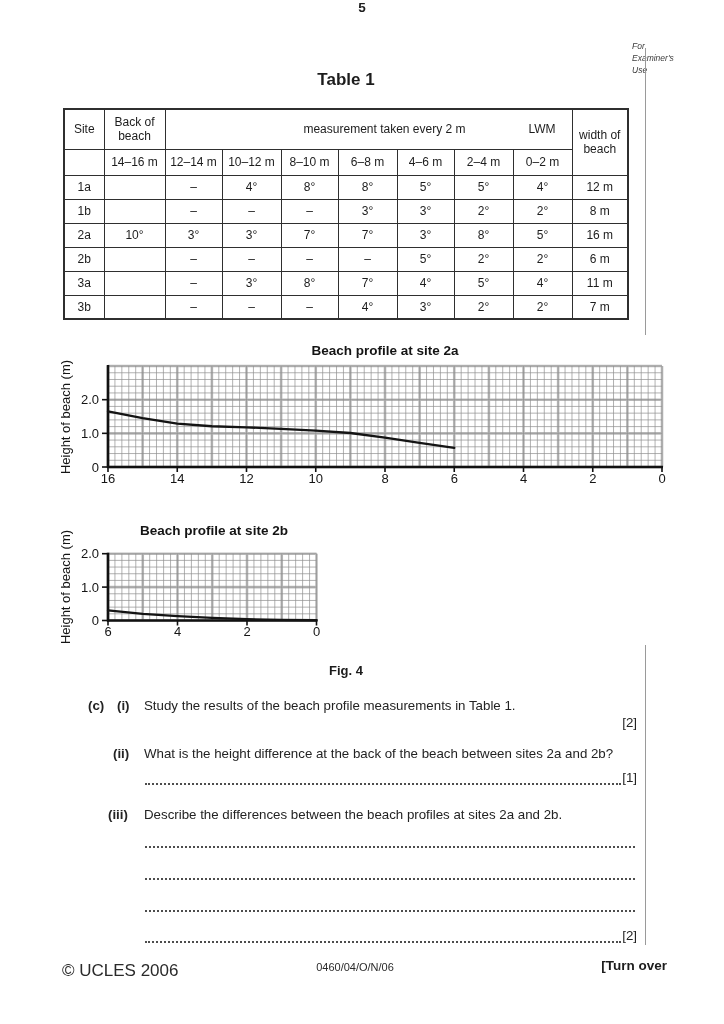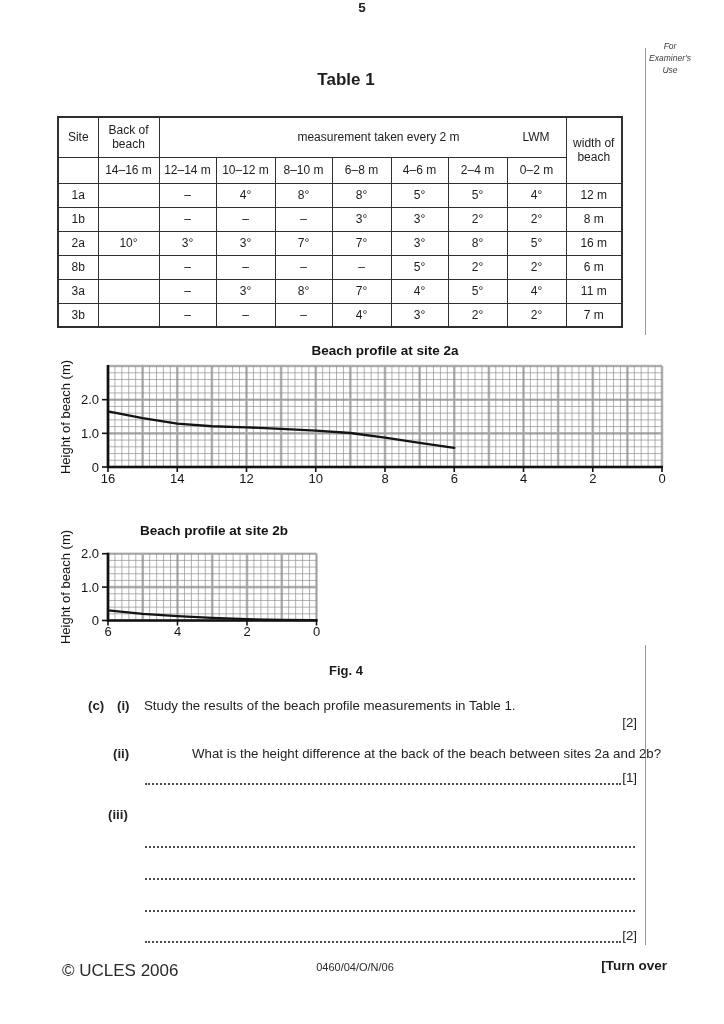--- a/index.html
+++ b/index.html
@@ -6,29 +6,29 @@
   .page {
     position:relative; width:724px; height:1024px; background:#ffffff;
     font-family:"Liberation Sans", sans-serif; color:#1c1c1c;
     margin:0 auto; overflow:hidden;
   }
   .abs { position:absolute; }
 
   
   .page-num { left:0; top:36; width:724px; font-size:13.5px; font-weight:bold; text-align:center; }
   .examiner-note { left:632px; top:40px; width:76px; font-size:8.5px; font-style:italic;
-                   line-height:12px; text-align:center; color:#3c3c3c; }
+                   line-height:12px; color:#3c3c3c; }
   .exline { width:1px; background:#9a9a9a; left:645px; }
   .exline1 { top:48px; height:287px; }
   .exline2 { top:645px; height:300px; }
 
   .table-caption { left:63px; top:70px; width:566px; font-size:17px; font-weight:bold; text-align:center; }
 
   
-  #t1 { position:absolute; left:57px; top:108px; border-collapse:collapse; table-layout:fixed;margin-top:8px; }
+  #t1 { position:absolute; left:63px; top:108px; border-collapse:collapse; table-layout:fixed; }
   #t1 td { border:1px solid #2f2f2f; text-align:center; vertical-align:middle;
            font-size:12px; padding:0; overflow:hidden; }
   #t1 { border:2px solid #2f2f2f; }
   #t1 tr.hr1 { height:40px; }
   #t1 tr.hr2 { height:26px; }
   #t1 tr.dr  { height:24px; }
   #t1 .meascell { position:relative;padding-left:32px; }
   #t1 .lwm { position:absolute; right:0; top:50%; transform:translateY(-50%);
              width:59px; text-align:center; }
 
@@ -130,21 +130,21 @@
           <td>3°</td>
           <td>3°</td>
           <td>7°</td>
           <td>7°</td>
           <td>3°</td>
           <td>8°</td>
           <td>5°</td>
           <td>16 m</td>
         </tr>
         <tr class="dr">
-          <td>8b</td>
+          <td>2b</td>
           <td></td>
           <td>–</td>
           <td>–</td>
           <td>–</td>
           <td>–</td>
           <td>5°</td>
           <td>2°</td>
           <td>2°</td>
           <td>6 m</td>
         </tr>
@@ -401,27 +401,28 @@
   <div class="abs fig-caption">Fig. 4</div>
 
   <span class="abs q qlabel" style="left:88px; top:697px;">(c)</span>
   <span class="abs q qlabel" style="left:117px; top:697px;">(i)</span>
   <div class="abs q" style="left:144px; top:697px; width:500px;">
     <div>Study the results of the beach profile measurements in Table 1.</div>
   </div>
   <span class="abs marks" style="left:600px; top:715px; width:37px; text-align:right;">[2]</span>
 
   <span class="abs q qlabel" style="left:113px; top:745px;">(ii)</span>
-  <div class="abs q" style="left:144px; top:745px; width:500px;margin-left:48px;">What is the height difference at the back of the beach between sites 2a and 2b?</div>
+  <div class="abs q" style="left:144px; top:745px; width:500px;">What is the height difference at the back of the beach between sites 2a and 2b?</div>
   <div class="ansline" style="left:145px; top:767px; width:492px;">
     <div class="dots"></div>
     <span class="mk">[1]</span>
   </div>
 
   <span class="abs q qlabel" style="left:108px; top:806px;">(iii)</span>
+  <div class="abs q" style="left:144px; top:806px; width:500px;">Describe the differences between the beach profiles at sites 2a and 2b.</div>
   <div class="ansline" style="left:145px; top:830px; width:490px;">
     <div class="dots"></div>
   </div>
   <div class="ansline" style="left:145px; top:862px; width:490px;">
     <div class="dots"></div>
   </div>
   <div class="ansline" style="left:145px; top:894px; width:490px;">
     <div class="dots"></div>
   </div>
   <div class="ansline" style="left:145px; top:925px; width:492px;">

